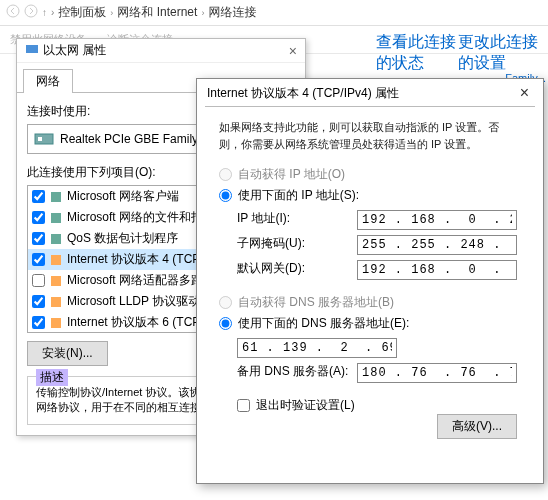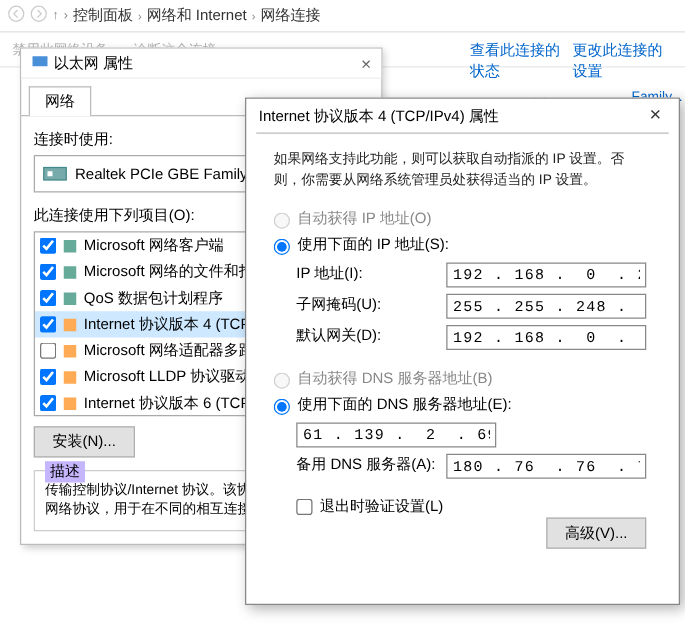--- a/index.html
+++ b/index.html
@@ -32,37 +32,37 @@
 .proto-ico { width: 14px; height: 14px; display: inline-block; }
 .proto-item.sel { background: #cde8ff; }
 .btn-row { display: flex; gap: 6px; margin-top: 8px; }
 .win-btn { border: 1px solid #adadad; background: #e1e1e1; padding: 3px 14px; font-size: 12px; cursor: pointer; }
 .win-btn:disabled { color: #888; }
 .desc-group { margin-top: 10px; border: 1px solid #ccc; padding: 8px; position: relative; }
 .desc-group .legend { position: absolute; top: -8px; left: 8px; background: #c4b5fd; padding: 0 4px; font-size: 12px; }
 
 
 .netcenter { position: absolute; right: 0; top: 28px; width: 180px; height: 60px; }
-.netcenter .link-row { display: flex; gap: 0; font-size: 12px; color: #0066cc; padding: 4px 8px; }
+.netcenter .link-row { display: flex; gap: 0; font-size: 16px; color: #0066cc; padding: 4px 8px; }
 .netcenter .eth-card { display: flex; align-items: center; gap: 8px; padding: 6px 10px; }
 .eth-card .monitor-ico { width: 32px; height: 28px; }
 .eth-card .eth-info { display: flex; flex-direction: column; }
 .eth-card .eth-name { color: #000; font-size: 12px; }
 .eth-card .eth-sub { color: #666; font-size: 11px; }
 .family { position: absolute; right: 2px; top: 72px; font-size: 11px; color: #0066cc; }
 
 
 .ipv4-win { position: absolute; left: 196px; top: 78px; width: 348px; background: #fff; border: 1px solid #888; box-shadow: 3px 3px 10px rgba(0,0,0,0.3); }
 .ipv4-title { display: flex; align-items: center; height: 28px; padding: 0 10px; font-size: 12px; }
 .ipv4-title .close-x { margin-left: auto; font-size: 16px; color: #333; cursor: pointer; padding: 0 4px; }
 .ipv4-tabs { display: flex; padding: 4px 8px 0 8px; }
 .ipv4-tab { padding: 3px 14px; border: 1px solid #bbb; border-bottom: none; background: #fff; font-size: 12px; }
 .ipv4-body { border-top: 1px solid #bbb; margin: -1px 8px 8px 8px; padding: 12px 14px; }
 .info-text { font-size: 11px; line-height: 1.5; margin-bottom: 14px; color: #222; }
-.radio-row { display: flex; align-items: flex-end; gap: 6px; margin: 4px 0; }
+.radio-row { display: flex; align-items: center; gap: 6px; margin: 4px 0; }
 .radio-row input[type=radio] { margin: 0; }
 .radio-row.disabled { color: #888; }
 .ip-grid { margin: 6px 0 14px 18px; }
 .ip-row { display: flex; margin: 5px 0; }
 .ip-row .lbl { width: 120px; }
 .ip-input { border: 1px solid #888; width: 160px; height: 20px; padding: 1px 4px; font-family: "Courier New", monospace; font-size: 12px; text-align: center; letter-spacing: 1px; }
 .dns-section { margin-top: 8px; }
 .chk-row { display: flex; align-items: center; gap: 6px; margin: 12px 0 0 18px; }
 .btn-footer { display: flex; justify-content: flex-end; gap: 8px; padding: 8px 12px 10px; }
 .adv-row { display: flex; justify-content: flex-end; padding: 0 4px 6px; }

